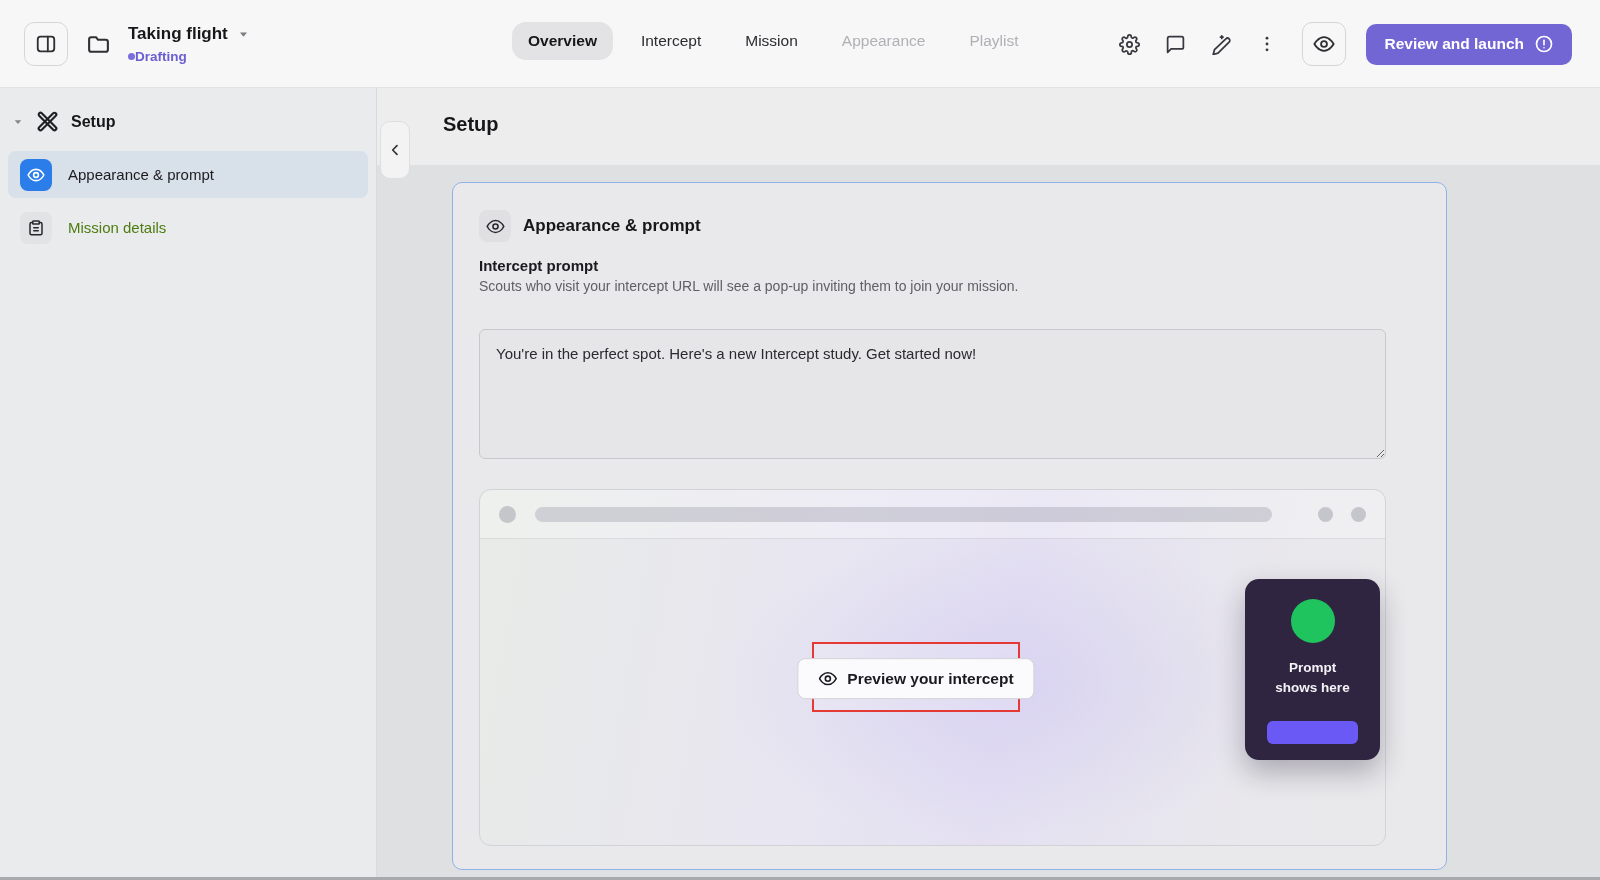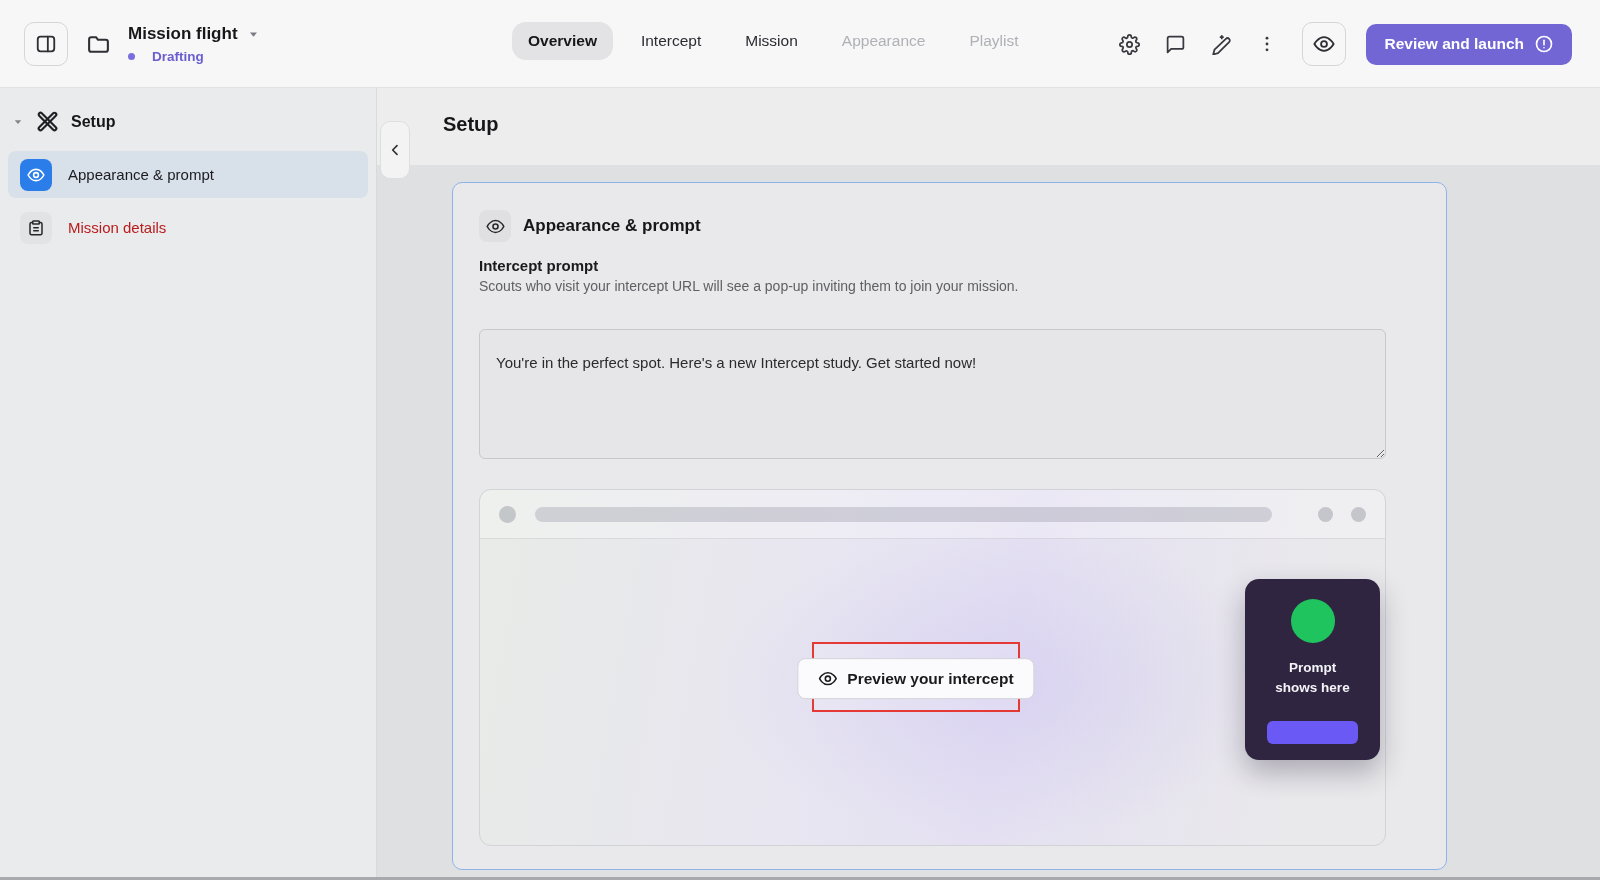--- a/index.html
+++ b/index.html
@@ -11,21 +11,21 @@
   .app-header { position:absolute; top:0; left:0; width:1600px; height:88px;
     background:#f7f7f8; border-bottom:1px solid #e3e3e5; z-index:5; }
   .hdr-left { position:absolute; left:24px; top:0; height:88px; display:flex; align-items:center; }
   .icon-btn-outline { width:44px; height:44px; border:1px solid #d5d6d9; border-radius:10px;
     background:transparent; display:flex; align-items:center; justify-content:center; color:#2f2f34; cursor:pointer; }
   .folder-btn { width:40px; height:40px; margin-left:10px; display:flex; align-items:center; justify-content:center;
     color:#2f2f34; background:transparent; border:none; cursor:pointer; }
   .project-block { margin-left:10px; display:flex; flex-direction:column; justify-content:center; cursor:pointer; }
   .project-name-row { display:flex; align-items:center; gap:9px; }
   .project-name { font-size:17px; font-weight:700; color:#17171a; }
-  .status-row { display:flex; align-items:center; gap:17px; margin-top:5px; }
+  .status-row { display:flex; align-items:center; gap:0; margin-top:5px; }
   .status-dot { width:7px; height:7px; border-radius:50%; background:#7a6ede; }
   .status-label { font-size:13.5px; font-weight:600; color:#6a5ed0; }
 
   .tabs { position:absolute; left:512px; top:22px; display:flex; gap:12px; }
   .tab { height:38px; padding:12px 16px; border-radius:14px; display:flex; align-items:center;
     font-size:15.5px; color:#2c2c31; background:transparent; border:none; cursor:pointer; }
   .tab.active { background:#e3e3e5; font-weight:600; color:#17171a; }
   .tab.disabled { color:#b0b1b6; }
 
   .hdr-right { position:absolute; right:28px; top:0; height:88px; display:flex; align-items:center; }
@@ -41,42 +41,42 @@
   .sidebar { position:absolute; top:88px; left:0; width:377px; bottom:0;
     background:#eaebed; border-right:1px solid #d9dadc; z-index:3; }
   .side-section-head { display:flex; align-items:center; gap:10px; padding:20px 16px 16px 12px; cursor:pointer; }
   .side-section-label { font-size:16px; font-weight:700; color:#17171a; }
   .side-item { margin:0 8px 6px 8px; height:47px; border-radius:8px; display:flex; align-items:center;
     gap:16px; padding-left:12px; cursor:pointer; }
   .side-item.active { background:#d8e0ea; }
   .side-item-icon { width:32px; height:32px; border-radius:8px; display:flex; align-items:center; justify-content:center; }
   .side-item-icon.blue { background:#2b7de9; color:#ffffff; }
   .side-item-icon.gray { background:#e2e3e5; color:#27272c; }
-  .side-item-label { font-size:15px; color:#b91c1c; }
+  .side-item-label { font-size:15px; color:#4d7c0f; }
   .side-item.active .side-item-label { color:#1c1c20; font-weight:500; }
 
   
   .main { position:absolute; top:88px; left:377px; right:0; bottom:0; background:#dfe0e2; overflow:hidden; }
   .page-band { position:absolute; top:0; left:0; right:0; height:77px; background:#ededee; }
   .page-title { position:absolute; left:66px; top:25px; font-size:20px; font-weight:700; color:#17171a; }
   .collapse-handle { position:absolute; left:3px; top:33px; width:30px; height:58px;
     background:#f3f3f4; border:1px solid #dddee0; border-radius:10px; display:flex;
     align-items:center; justify-content:center; color:#2f2f33; cursor:pointer; z-index:4; }
 
   .setup-card { position:absolute; left:75px; top:94px; width:995px; height:688px;
     background:#e9e9eb; border:1.5px solid #8fb2e9; border-radius:10px; }
   .card-head { position:absolute; left:26px; top:27px; display:flex; align-items:center; gap:12px; }
   .eye-badge { width:32px; height:32px; border-radius:8px; background:#e0e0e3;
     display:flex; align-items:center; justify-content:center; color:#27272c; }
   .card-title { font-size:17px; font-weight:700; color:#17171a; }
   .field-label { position:absolute; left:26px; top:74px; font-size:15px; font-weight:700; color:#1b1b1f; }
   .field-desc { position:absolute; left:26px; top:95px; font-size:14px; color:#5f6065; }
   .prompt-textarea { position:absolute; left:26px; top:146px; width:907px; height:130px;
     background:#e6e6e8; border:1px solid #c7c8cb; border-radius:6px; resize:vertical;
-    padding:22px 16px; font-family:inherit; font-size:15px; color:#2a2a2f; line-height:1.4; }
+    padding:13px 16px; font-family:inherit; font-size:15px; color:#2a2a2f; line-height:1.4; }
 
   .preview-frame { position:absolute; left:26px; top:306px; width:907px; height:357px;
     border:1px solid #d2d3d6; border-radius:12px; overflow:visible;
     background:
       radial-gradient(420px 220px at 58% 55%, rgba(196,186,240,0.35), rgba(196,186,240,0) 70%),
       linear-gradient(100deg, #e8ebe7 0%, #e8e6f1 38%, #e4e0f2 58%, #e9e8ec 86%, #e9e9eb 100%); }
   .browser-bar { position:absolute; top:0; left:0; right:0; height:49px;
     border-bottom:1px solid rgba(120,120,135,0.18); border-radius:12px 12px 0 0;
     background:rgba(255,255,255,0.28); }
   .b-dot { position:absolute; border-radius:50%; background:rgba(130,131,145,0.38); }
@@ -119,21 +119,21 @@
     </button>
     <button class="folder-btn">
       <span>
         <svg width="25" height="25" viewBox="0 0 24 24" fill="none" stroke="currentColor" stroke-width="2" stroke-linecap="round" stroke-linejoin="round">
             <path d="M3 7a2 2 0 0 1 2-2h4.6l2 2.5H19a2 2 0 0 1 2 2V17a2 2 0 0 1-2 2H5a2 2 0 0 1-2-2Z"></path>
           </svg>
       </span>
     </button>
     <div class="project-block">
       <div class="project-name-row">
-        <span class="project-name">Mission flight</span>
+        <span class="project-name">Taking flight</span>
         <span style="color:#7c7c82;">
           <svg width="13" height="13" viewBox="0 0 24 24" fill="currentColor">
               <path d="M5.5 8.5h13L12 16z"></path>
             </svg>
         </span>
       </div>
       <div class="status-row">
         <span class="status-dot"></span>
         <span class="status-label">Drafting</span>
       </div>

